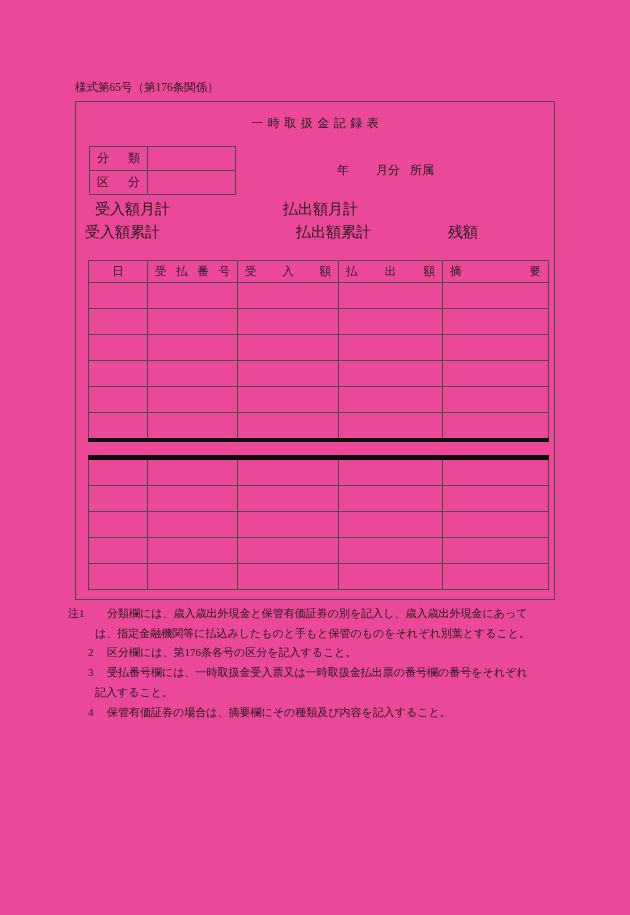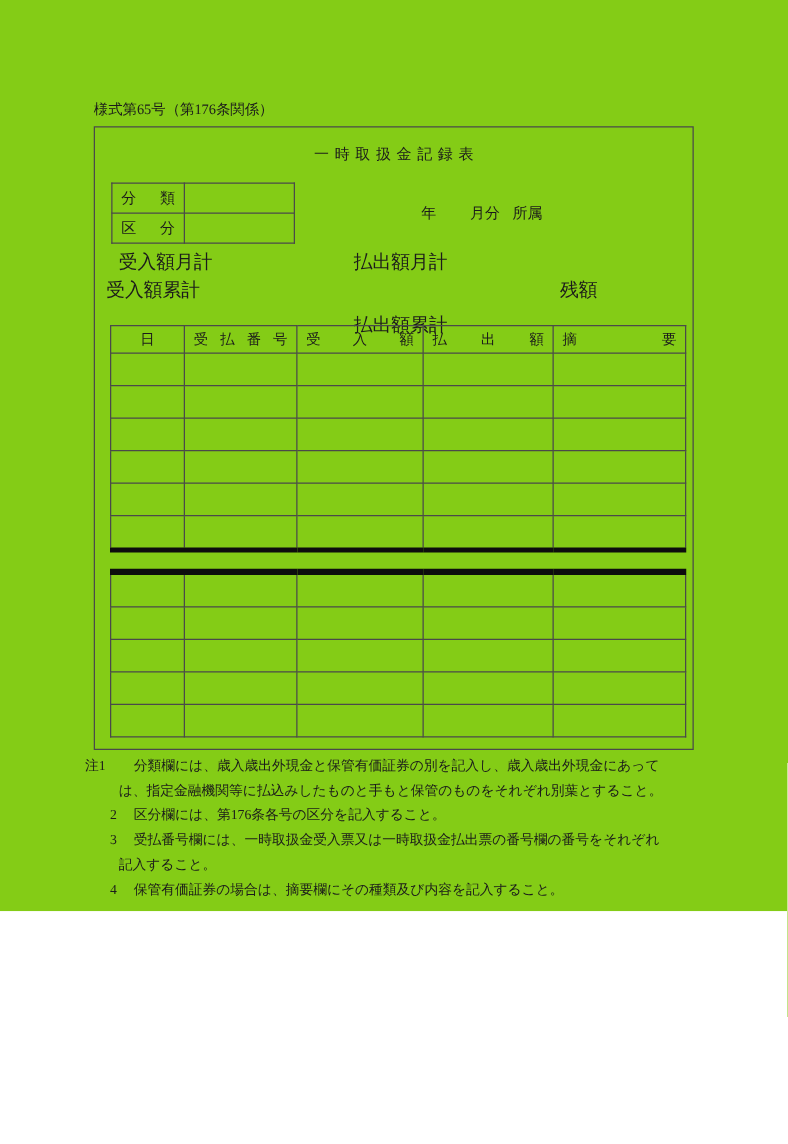--- a/index.html
+++ b/index.html
@@ -1,17 +1,17 @@
 <!DOCTYPE html>
 <html><head>
 <meta charset="utf-8">
 <style>
   html, body { margin:0; padding:0; background:#ffffff; }
   .page {
-    position:relative; width:630px; height:729px; background:#84cc16;
+    position:relative; width:630px; height:915px; background:#ec4899;
     font-family:"Liberation Serif","DejaVu Serif",serif; color:#1b1b1b;
     overflow:hidden;
   }
   .form-code { position:absolute; left:75px; top:80px; font-size:11.5px; }
   .outer-box {
     position:absolute; left:75px; top:101px; width:478px; height:497px;
     border:1px solid #4a4a4a;
   }
   .form-title {
     position:absolute; left:0; right:0; top:13px; text-align:center;
@@ -27,21 +27,21 @@
   .spread.single { justify-content:center; }
   
   .date-line { position:absolute; left:261px; top:60px; display:flex; font-size:12px; }
   .date-month { margin-left:27px; }
   .date-aff { margin-left:10px; }
   
   .tot { position:absolute; font-size:15px; }
   .tot.rm  { left:19px;  top:98px; }
   .tot.pm  { left:207px; top:98px; }
   .tot.rc  { left:9px;  top:121px; }
-  .tot.pc  { left:207px; top:121px;margin-top:28px; }
+  .tot.pc  { left:220px; top:121px; }
   .tot.bal { left:372px; top:121px; }
   
   .rec-table { position:absolute; left:12px; width:460px; border-collapse:collapse; table-layout:fixed; }
   .rec-table th, .rec-table td { border:1px solid #4a4a4a; padding:0; }
   .rec-table th { height:21px; font-weight:normal; font-size:11.5px; }
   .rec-table th .spread { padding:0 7px; }
   .rec-table td { height:25px; }
   .rec-table.upper { top:158px; }
   .rec-table.upper tbody tr:last-child td { border-bottom:4px solid #0d0d0d; }
   .rec-table.lower { top:353px; }

